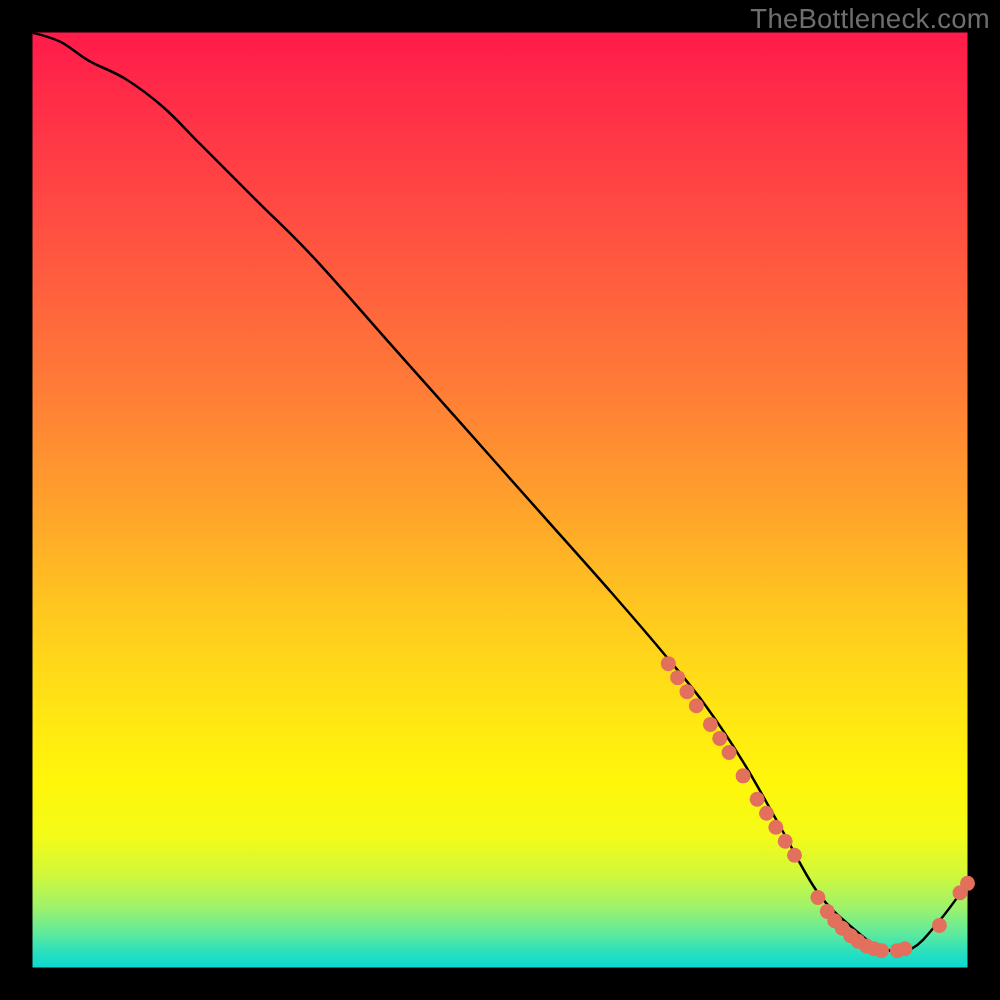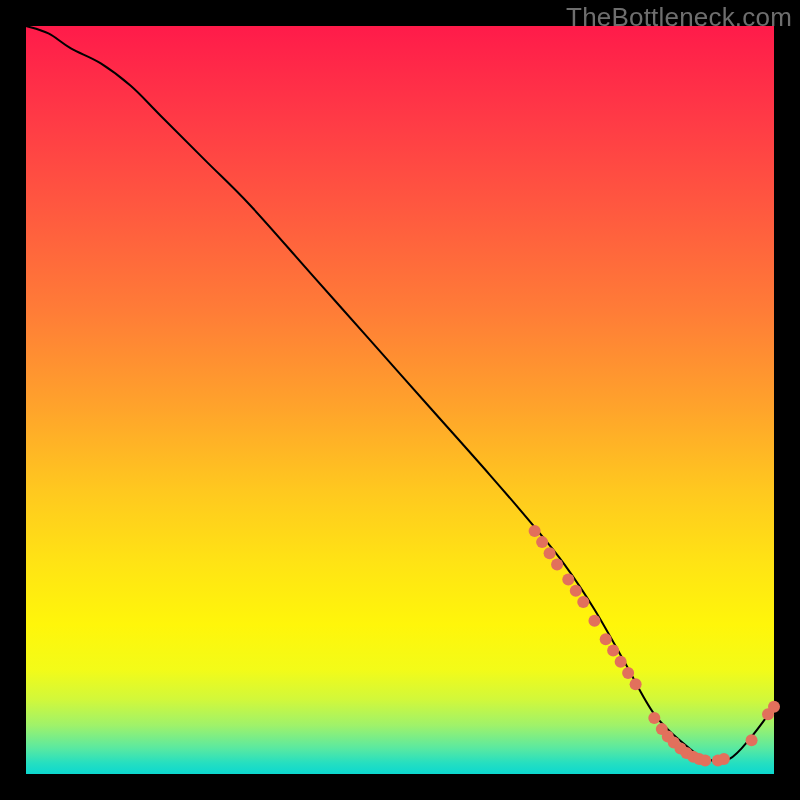--- a/index.html
+++ b/index.html
@@ -17,21 +17,21 @@
     left: 0;
     width: 800px;
     height: 800px;
     background: #000;
   }
   .watermark {
     position: absolute;
     top: 2px;
     right: 8px;
     color: #6e6e6e;
-    font-size: 26px;
+    font-size: 22px;
     font-weight: 500;
     letter-spacing: 0.2px;
     z-index: 50;
   }
   .plot-area {
     position: absolute;
     left: 26px;
     top: 26px;
     width: 748px;
     height: 748px;

